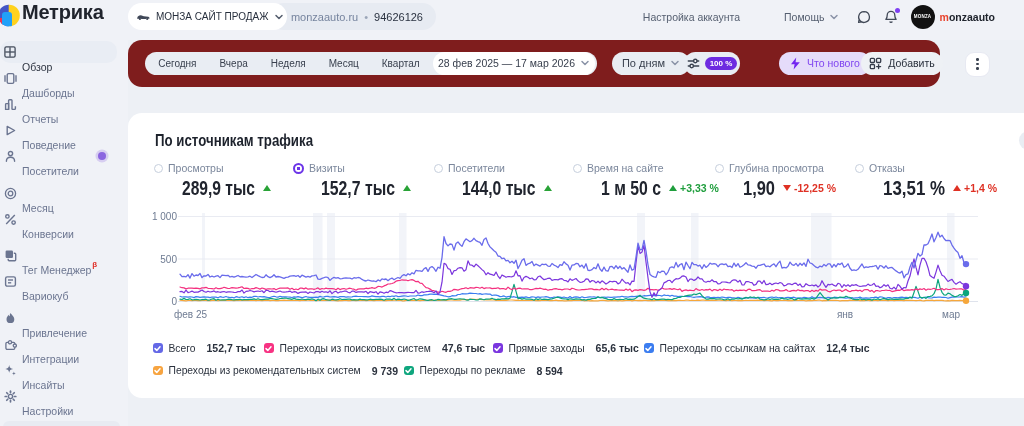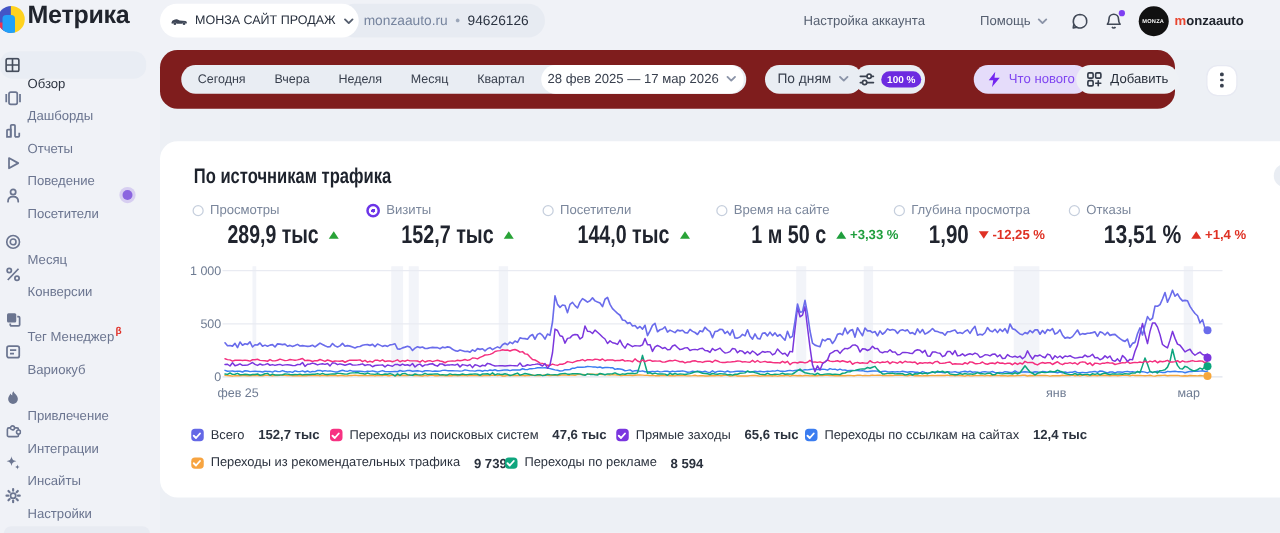--- a/index.html
+++ b/index.html
@@ -426,21 +426,21 @@
           <span class="lnum">12,4 тыс</span>
         </span>
       </div>
     <div class="lrow" style="top:251.5px">
         <span class="litem" style="left:25px">
           <span class="cb" style="background:#f7a440">
             <svg width="9" height="9" viewBox="0 0 9 9" fill="none" stroke="#fff" stroke-width="1.5" stroke-linecap="round" stroke-linejoin="round">
               <path d="M2 4.6 L3.8 6.4 L7 2.8"></path>
             </svg>
           </span>
-          <span class="ltext">Переходы из рекомендательных трафика</span>
+          <span class="ltext">Переходы из рекомендательных систем</span>
           <span class="lnum">9 739</span>
         </span>
         <span class="litem" style="left:276px">
           <span class="cb" style="background:#0fa67e">
             <svg width="9" height="9" viewBox="0 0 9 9" fill="none" stroke="#fff" stroke-width="1.5" stroke-linecap="round" stroke-linejoin="round">
               <path d="M2 4.6 L3.8 6.4 L7 2.8"></path>
             </svg>
           </span>
           <span class="ltext">Переходы по рекламе</span>
           <span class="lnum">8 594</span>

